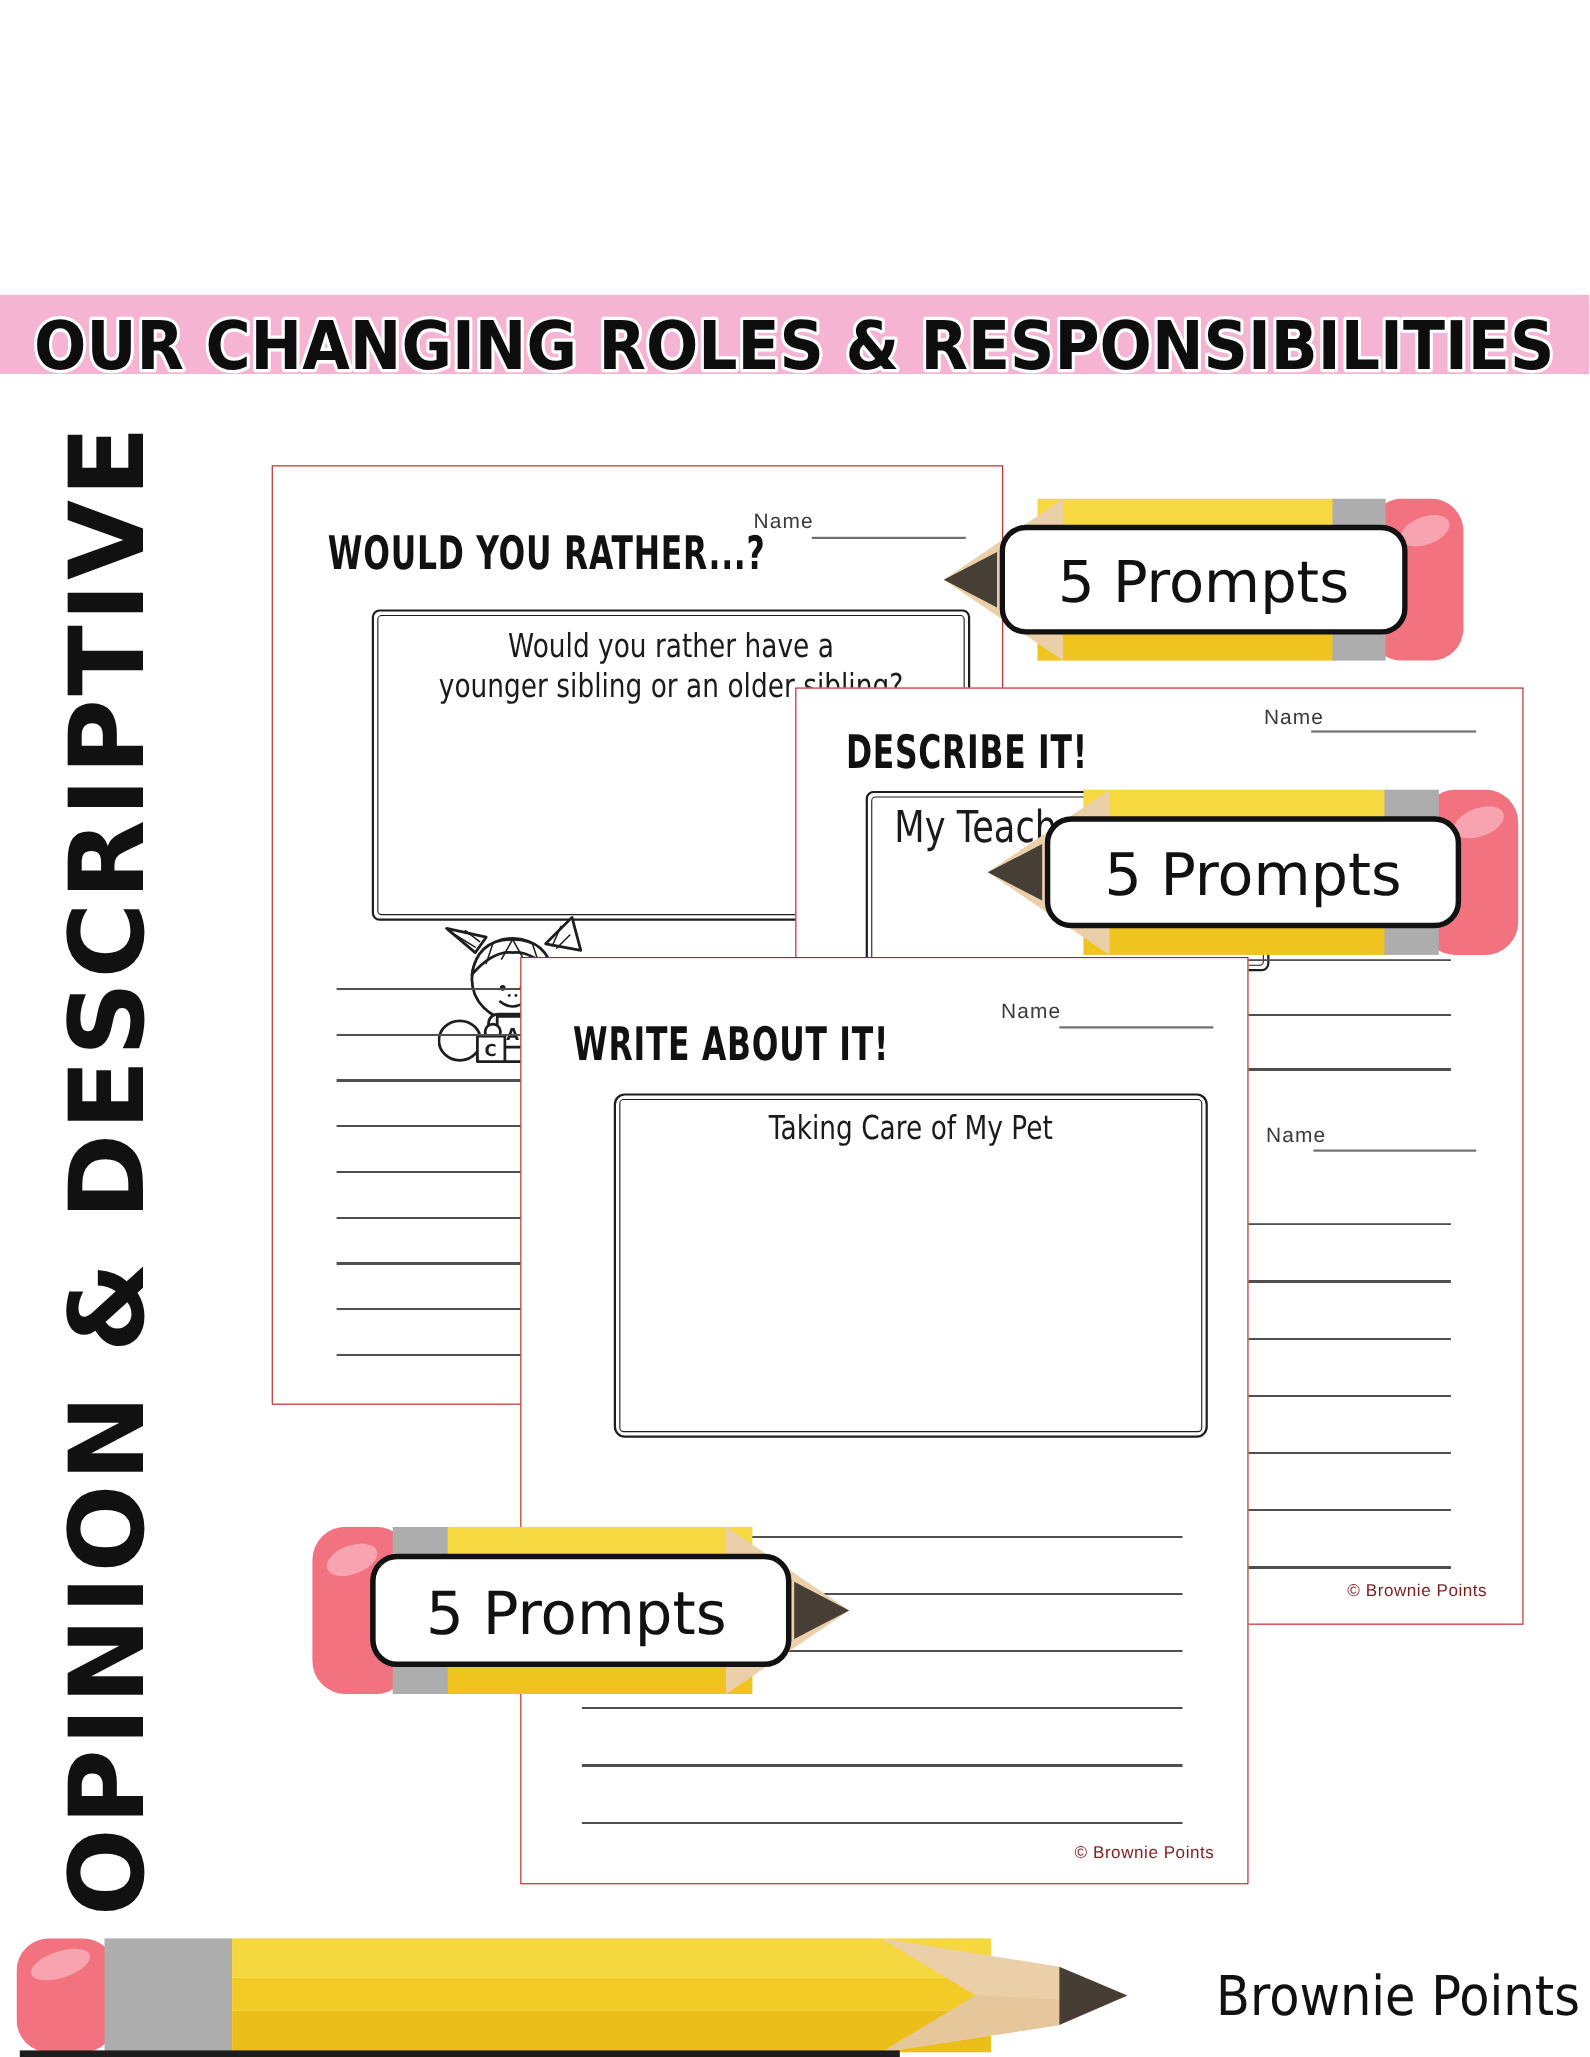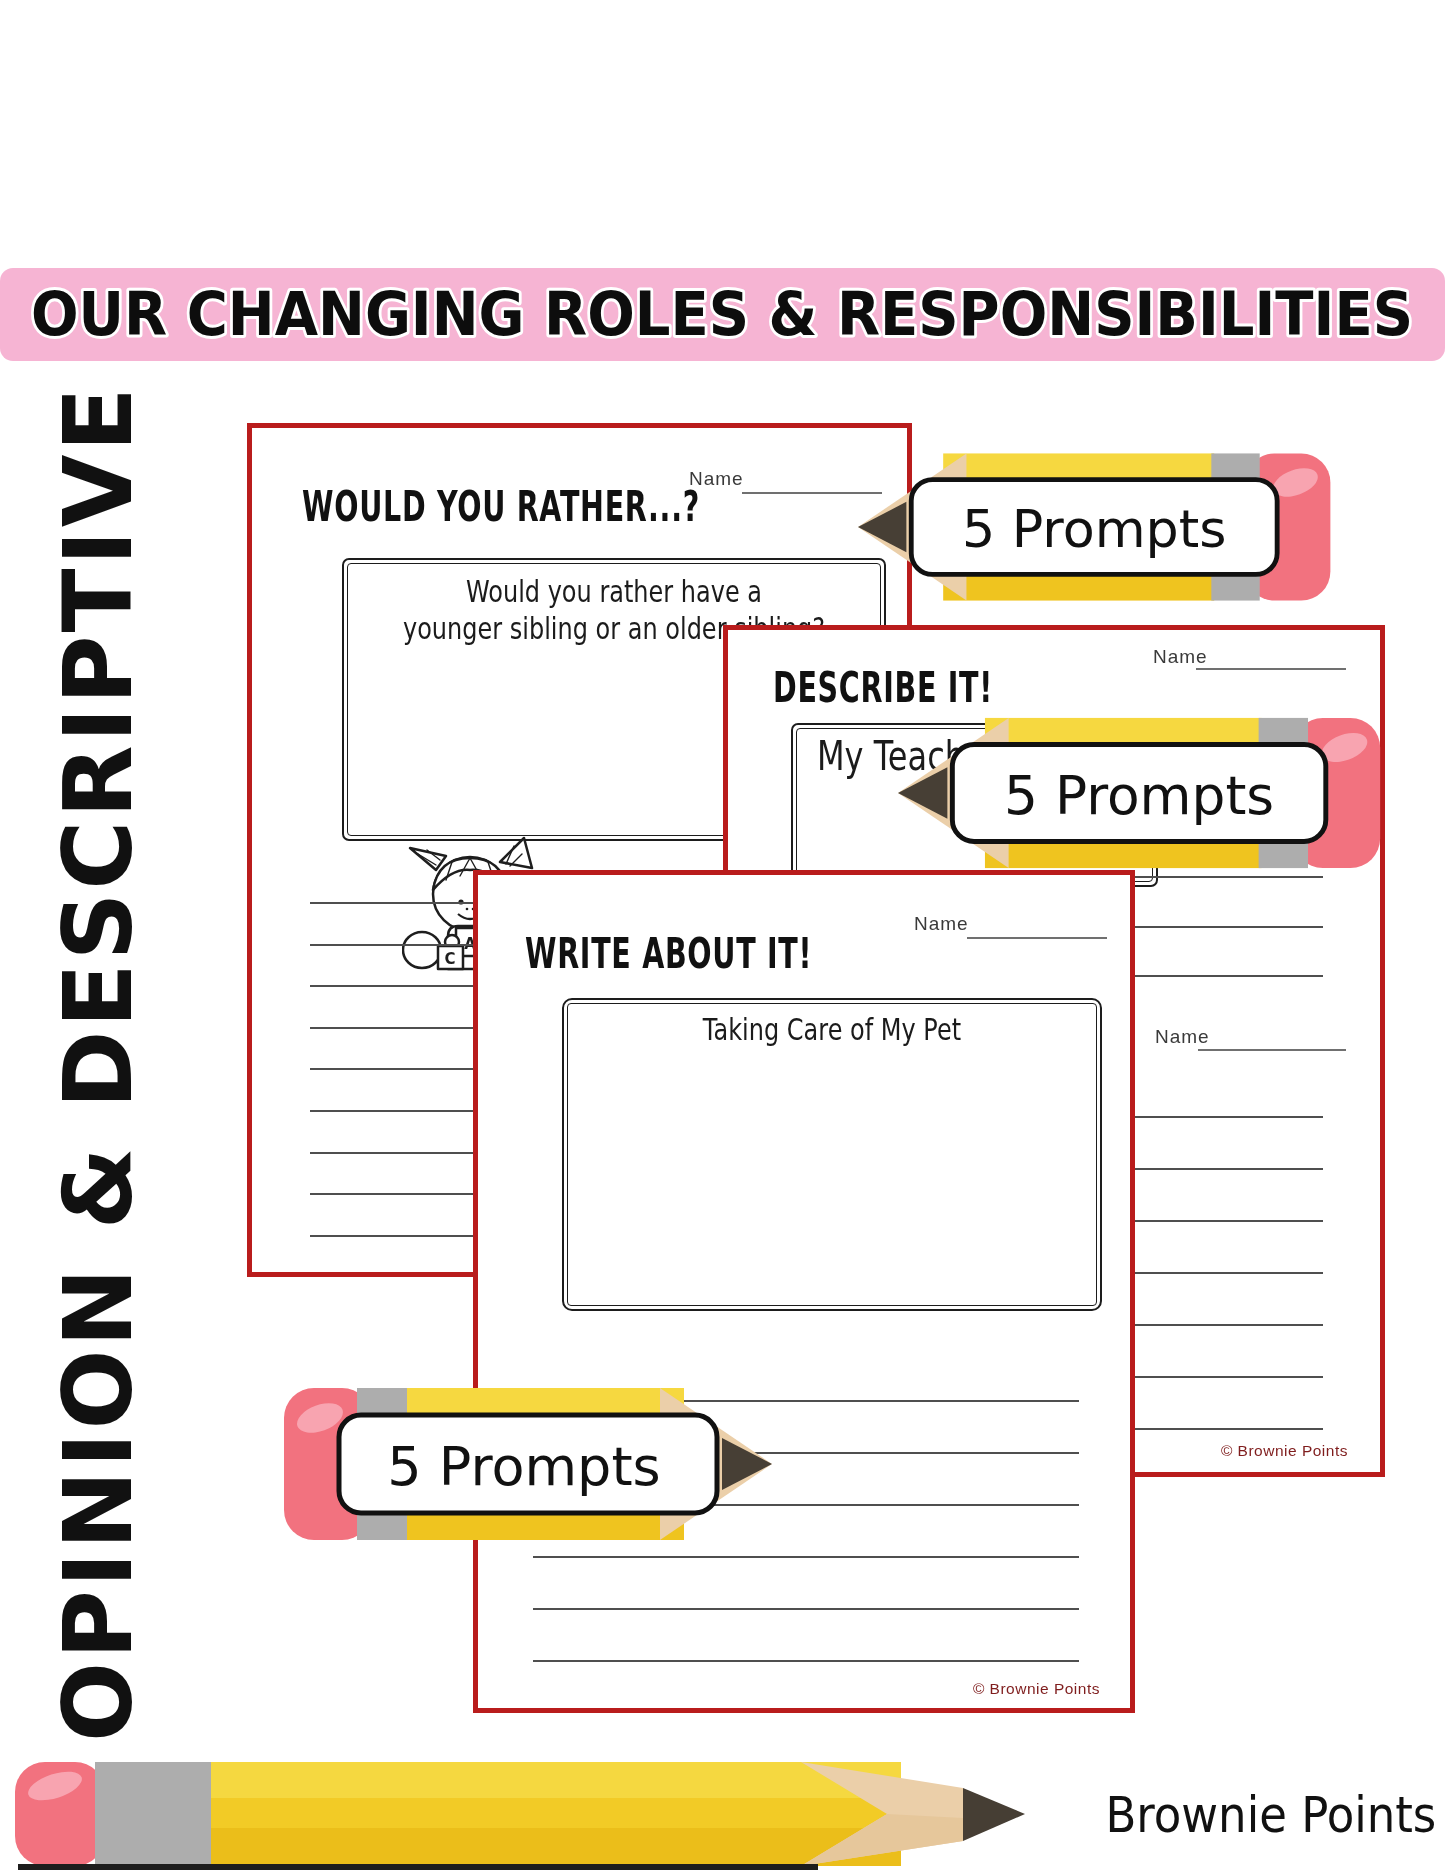--- a/index.html
+++ b/index.html
@@ -5,31 +5,31 @@
   html,body{margin:0;padding:0;background:#fff;}
   .stage{position:relative;width:1445px;height:1870px;background:#ffffff;overflow:hidden;
          font-family:"DejaVu Sans",sans-serif;}
 
   
   .banner-black{position:absolute;left:0;top:22px;width:1445px;height:246px;background:#000;}
   .work-on{position:absolute;left:72px;top:0;height:246px;display:flex;align-items:center;}
   .work-on span{font-size:118px;letter-spacing:16px;color:#fff;font-weight:400;
                 transform:scaleY(1.42);white-space:nowrap;}
   .writing-svg{position:absolute;left:712px;top:8px;width:715px;height:232px;}
-  .banner-pink{position:absolute;left:0;top:268px;width:1445px;height:93px;background:#F6B4D3;border-radius:13px;}
+  .banner-pink{position:absolute;left:0;top:268px;width:1445px;height:72px;background:#F6B4D3;}
   .banner-pink svg{position:absolute;left:0;top:0;width:1445px;height:92px;}
 
   
   .side-label{position:absolute;left:50px;top:1742px;width:1395px;height:98px;
               transform:rotate(-90deg);transform-origin:0 0;
               font-size:94px;font-weight:bold;letter-spacing:3px;color:#111;
               white-space:nowrap;line-height:98px;}
 
   
-  .page{position:absolute;background:#fff;border:5px solid #b91c1c;box-sizing:border-box;}
+  .page{position:absolute;background:#fff;border:1px solid #b91c1c;box-sizing:border-box;}
   .page-1{left:247px;top:423px;width:665px;height:854px;z-index:1;}
   .page-2{left:723px;top:625px;width:662px;height:852px;z-index:2;}
   .page-3{left:473px;top:870px;width:662px;height:843px;z-index:3;}
 
   .ws-title{position:absolute;font-weight:800;font-size:42px;letter-spacing:1px;color:#111;
             transform:scaleX(.68);transform-origin:left top;white-space:nowrap;}
   .name-label{position:absolute;font-family:"Liberation Sans",sans-serif;font-size:19px;
               letter-spacing:1px;color:#3a3a3a;}
   .name-line{position:absolute;border-top:2px solid #707070;}
 

